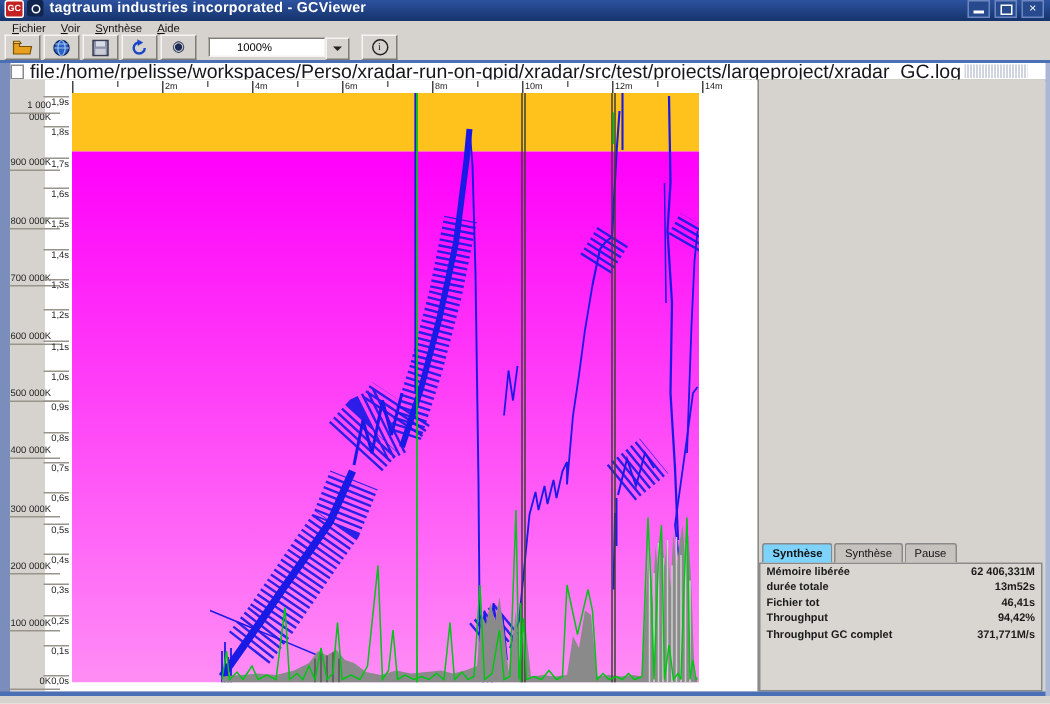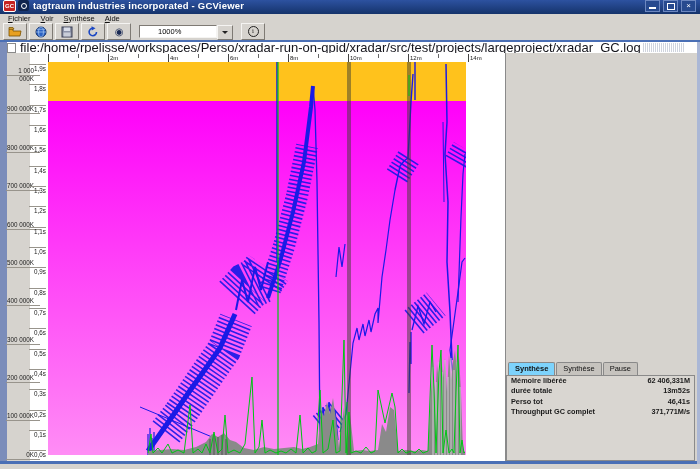--- a/index.html
+++ b/index.html
@@ -288,22 +288,26 @@
 <div class="abs stats">
     <div class="statrow">
       <span class="sl">Mémoire libérée</span>
       <span class="sv">62 406,331M</span>
     </div>
     <div class="statrow">
       <span class="sl">durée totale</span>
       <span class="sv">13m52s</span>
     </div>
     <div class="statrow">
-      <span class="sl">Perso tot</span>
+      <span class="sl">Fichier tot</span>
       <span class="sv">46,41s</span>
+    </div>
+    <div class="statrow">
+      <span class="sl">Throughput</span>
+      <span class="sv">94,42%</span>
     </div>
     <div class="statrow">
       <span class="sl">Throughput GC complet</span>
       <span class="sv">371,771M/s</span>
     </div>
   </div>
 
 <div class="abs bottomblue"></div>
 <div class="abs bottomgray"></div>
 <div class="abs rightstrip"></div>

